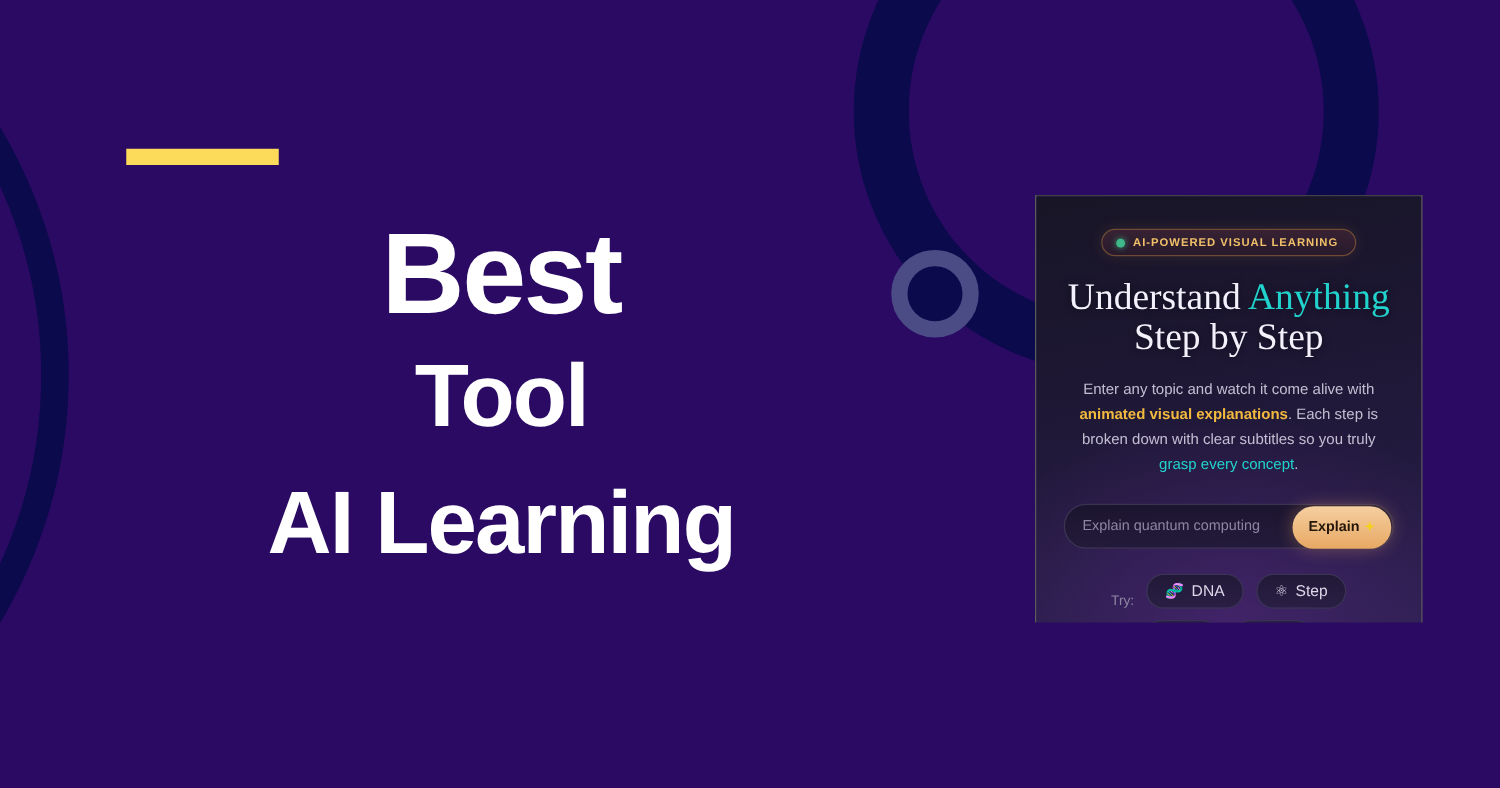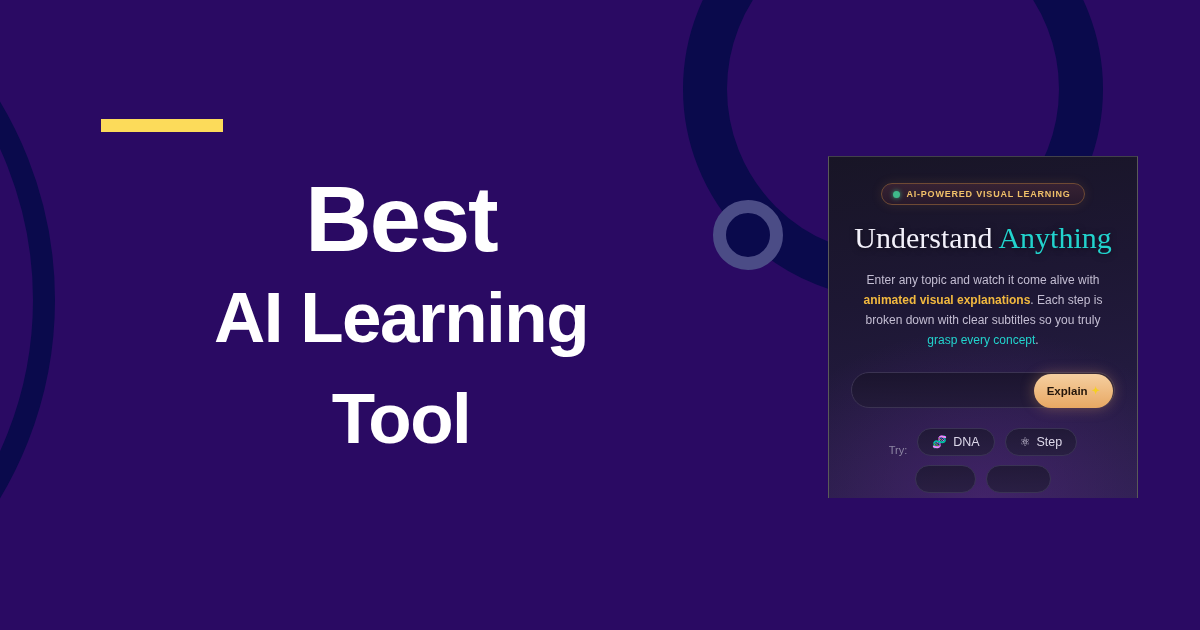--- a/index.html
+++ b/index.html
@@ -210,41 +210,43 @@
   <div class="ring-small"></div>
   <div class="arcs">
     <div class="arc a1"></div>
 
   </div>
 </div>
 
 <div class="left">
   <div class="accent-bar"></div>
   <div class="title-main">Best</div>
+  <div class="title-sub">Tool</div>
   <div class="title-sub">AI Learning</div>
-  <div class="title-sub">Tool</div>
 </div>
 
 <div class="card">
   <div class="card-inner">
 
     <div class="badge">
       <span class="badge-dot"></span>
       <span class="badge-text">AI-POWERED VISUAL LEARNING</span>
     </div>
 
     <div class="headline">
       <span>Understand </span><span class="hl-accent">Anything</span><br>
+      <span>Step by Step</span>
     </div>
 
     <div class="subcopy">
       <span>Enter any topic and watch it come alive with </span><span class="em-gold">animated visual explanations</span><span>. Each step is broken down with clear subtitles so you truly </span><span class="em-teal">grasp every concept</span><span>.</span>
     </div>
 
     <div class="search-row">
+      <input class="search-input" type="text" placeholder="Explain quantum computing" style="">
       <button class="explain-btn">
         <span>Explain</span>
         <span class="explain-spark">✦</span>
       </button>
     </div>
 
     <div class="chips-row">
       <span class="chips-label">Try:</span>
       <span class="chip">
         <span class="chip-icon">🧬</span>

